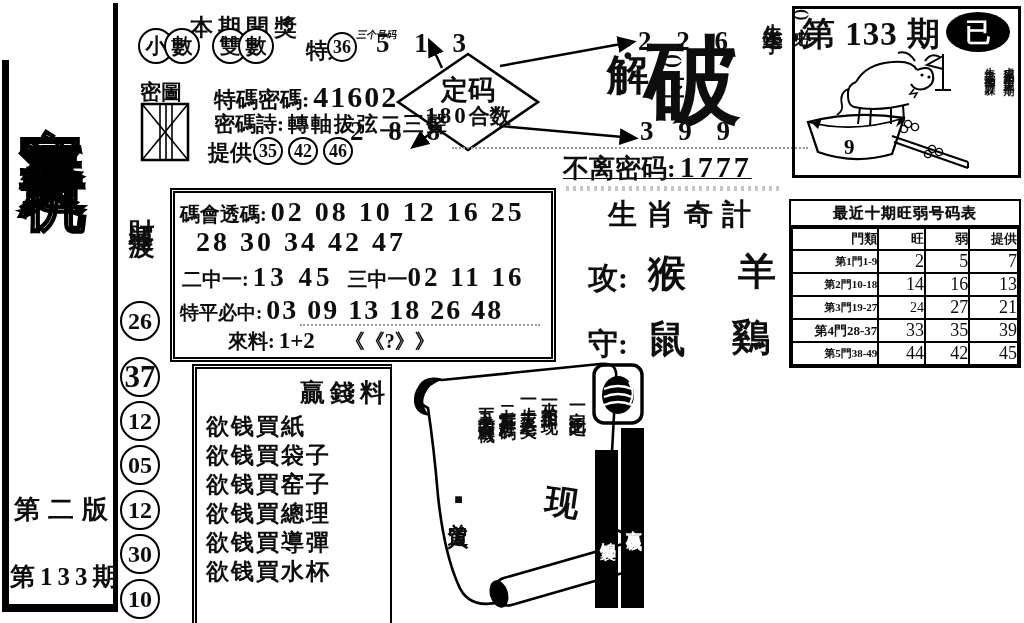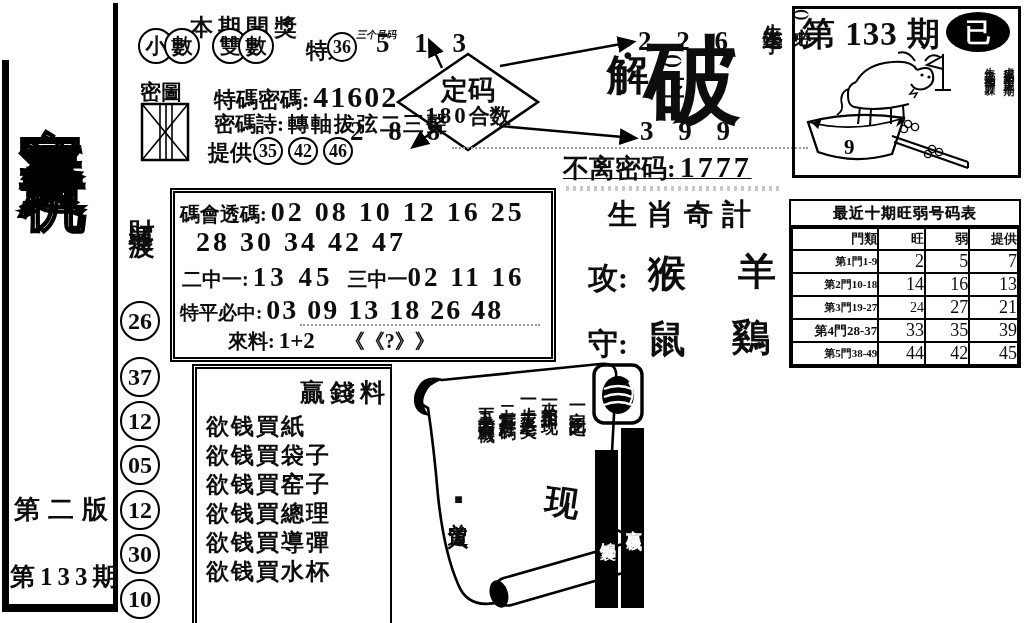--- a/index.html
+++ b/index.html
@@ -36,21 +36,21 @@
   <div class="blackbar" style="left:2px;top:604px;width:116px;height:8px;"></div>
 
   <div class="abs vtext outline-title b" style="left:20px;top:74px;font-size:66px;letter-spacing:10px;line-height:1;">富婆透天机</div>
   <div class="abs b" style="left:14px;top:492px;font-size:26px;letter-spacing:8px;">第二版</div>
   <div class="abs b" style="left:10px;top:560px;font-size:25px;letter-spacing:5px;">第133期</div>
 
   <div class="abs vtext b" style="left:124px;top:198px;font-size:26px;letter-spacing:7px;">財運波</div>
   <div class="circle" style="left:120px;top:301px;width:40px;height:40px;font-size:24px;">
       <span>26</span>
     </div>
-  <div class="circle" style="left:120px;top:357px;width:40px;height:40px;font-size:24px;">
+  <div class="circle" style="left:120px;top:357px;width:40px;height:40px;font-size:31px;">
       <span>37</span>
     </div>
   <div class="circle" style="left:120px;top:401px;width:40px;height:40px;font-size:24px;">
       <span>12</span>
     </div>
   <div class="circle" style="left:120px;top:445px;width:40px;height:40px;font-size:24px;">
       <span>05</span>
     </div>
   <div class="circle" style="left:120px;top:490px;width:40px;height:40px;font-size:24px;">
       <span>12</span>

